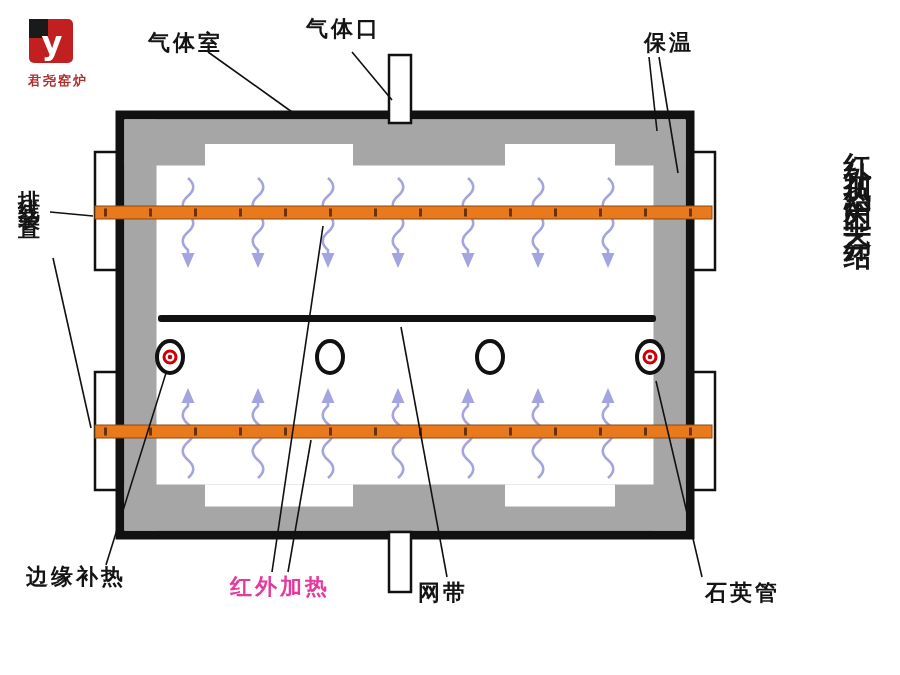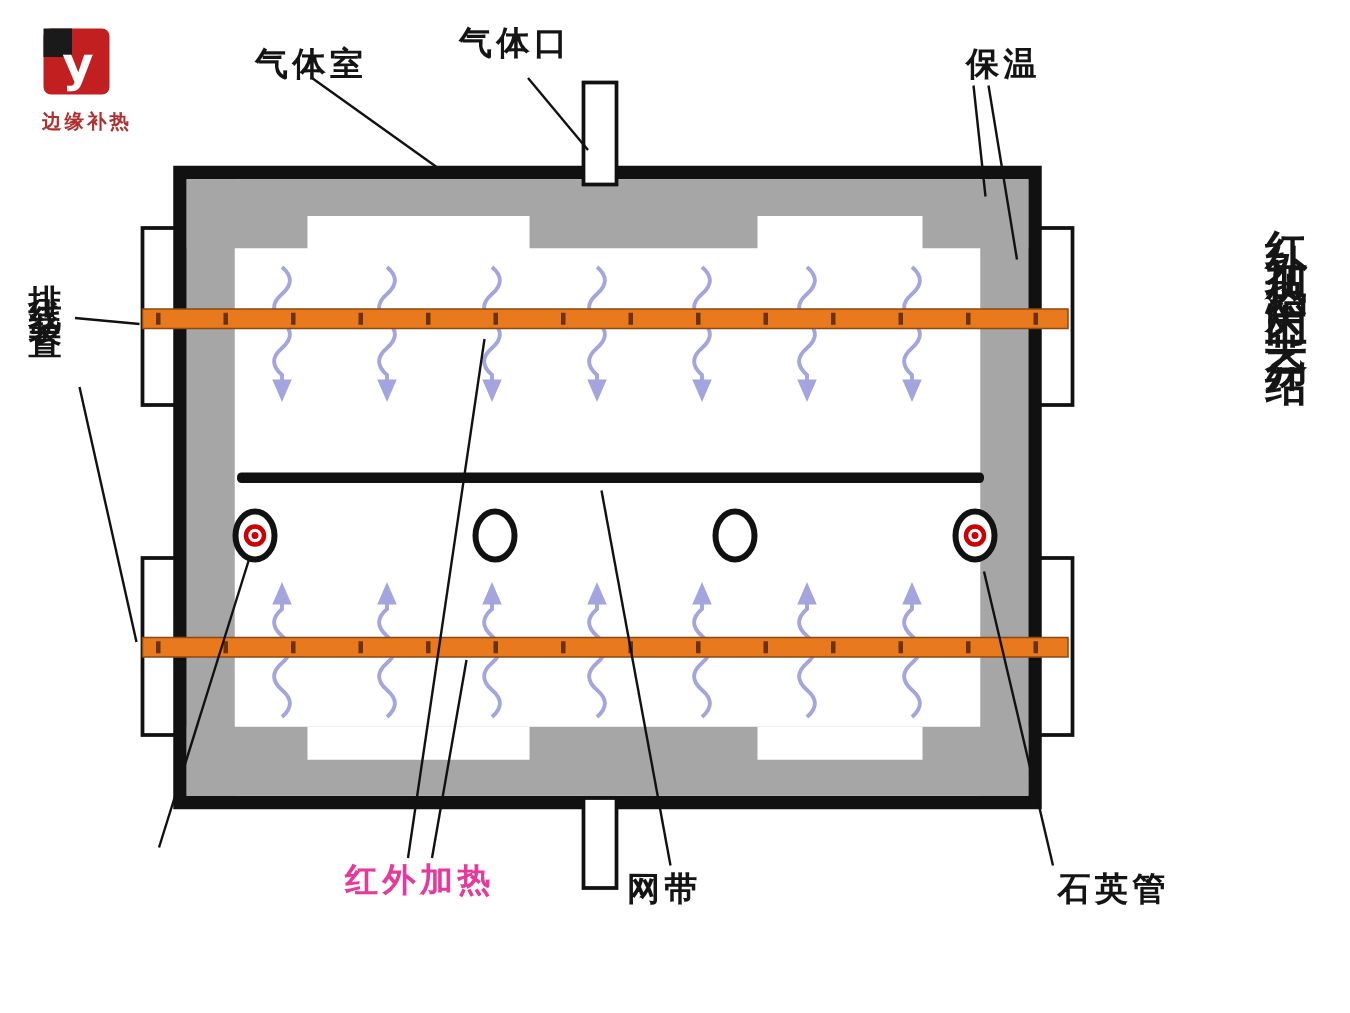--- a/index.html
+++ b/index.html
@@ -103,25 +103,26 @@
     <line x1="447" y1="577" x2="401" y2="327" stroke="#111" stroke-width="1.6"></line>
     <line x1="702" y1="577" x2="656" y2="381" stroke="#111" stroke-width="1.6"></line>
   </svg>
 
   <div class="logo">
     <svg width="48" height="48">
       <rect x="1" y="1" width="44" height="44" rx="5" fill="#c22020"></rect>
       <rect x="1" y="1" width="19" height="19" fill="#1a1a1a"></rect>
       <text x="24" y="36" font-size="32" font-weight="bold" fill="#ffffff" text-anchor="middle">y</text>
     </svg>
-    <div class="brand">边缘补热</div>
+    <div class="brand">君尧窑炉</div>
   </div>
 
-  <div class="lbl" style="left:148px;top:28px;margin-left:22px;">气体室</div>
+  <div class="lbl" style="left:148px;top:28px;">气体室</div>
   <div class="lbl" style="left:306px;top:14px;">气体口</div>
   <div class="lbl" style="left:644px;top:28px;">保温</div>
   <div class="lbl vert wiring">排线装置</div>
+  <div class="lbl" style="left:26px;top:562px;">边缘补热</div>
   <div class="lbl pink" style="left:230px;top:572px;">红外加热</div>
   <div class="lbl" style="left:418px;top:578px;">网带</div>
   <div class="lbl" style="left:670px;top:578px;margin-left:35px;">石英管</div>
 
   <div class="side-title vert">红外加热炉内工艺介绍</div>
 </div>
 
 </body></html>

